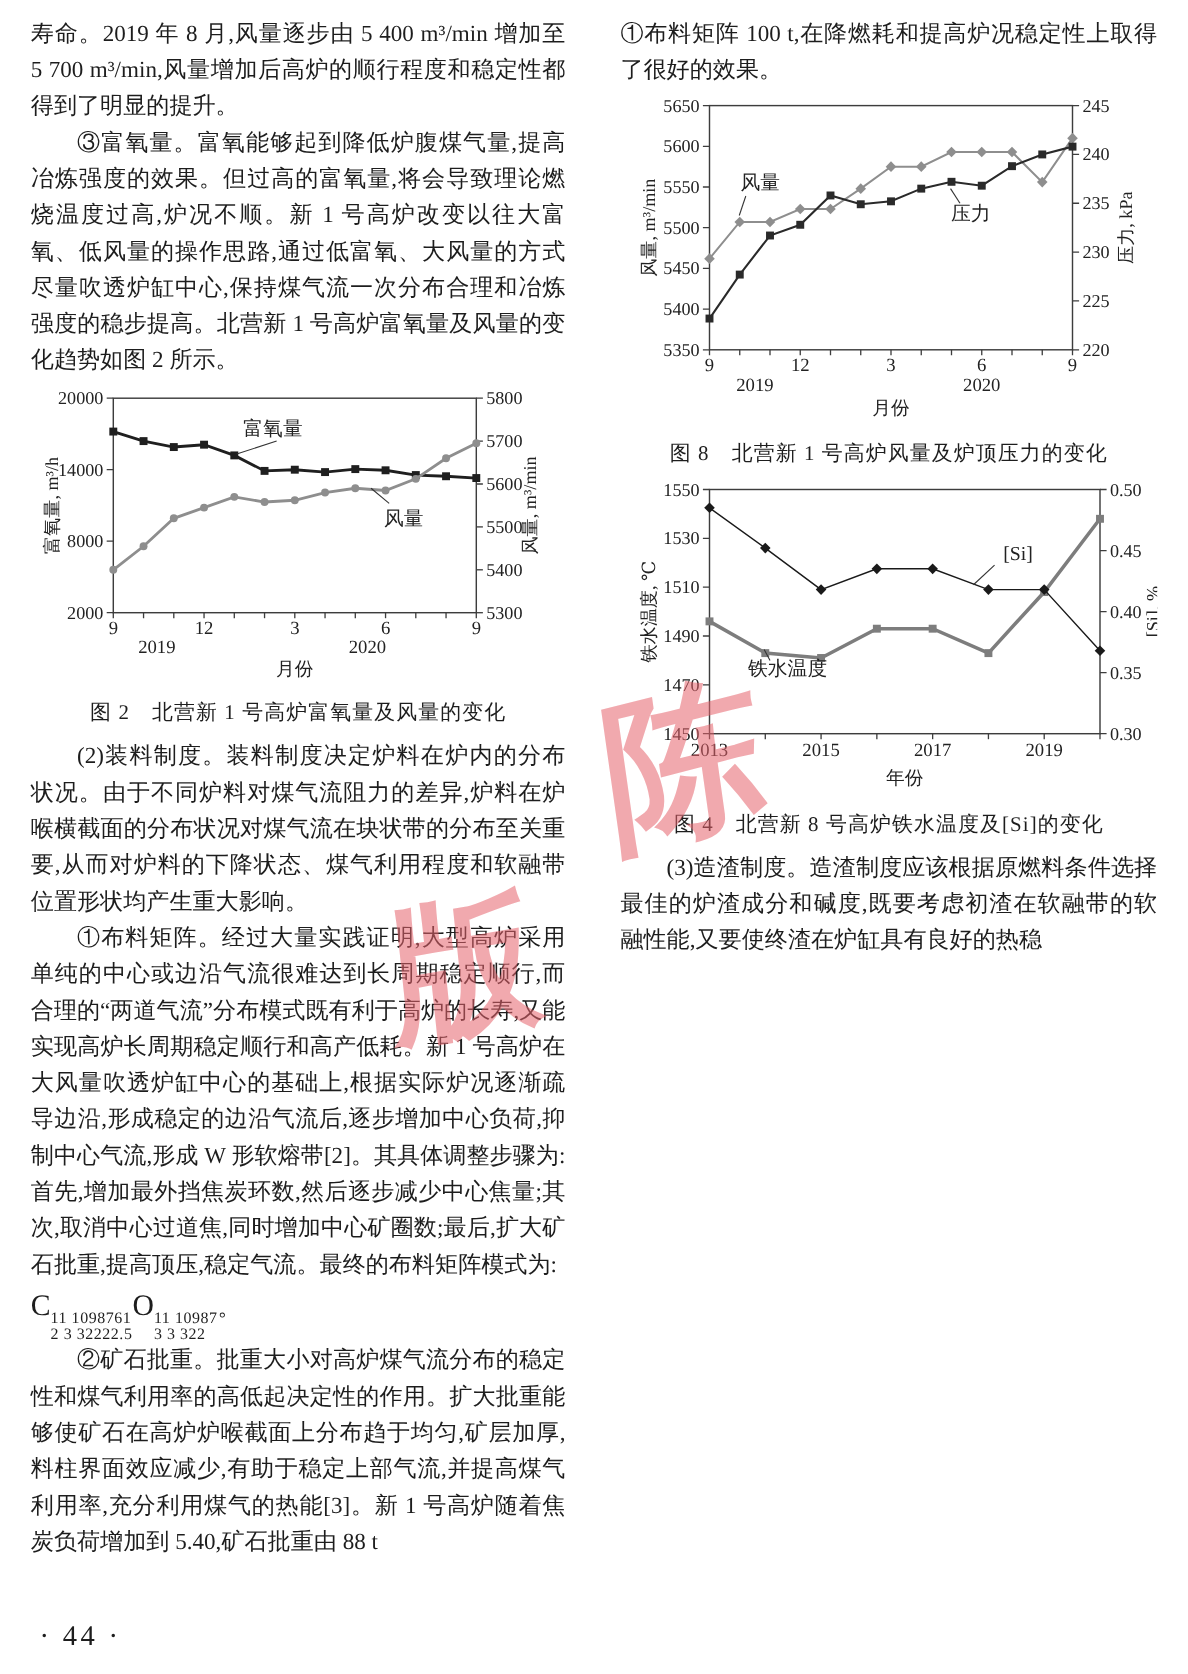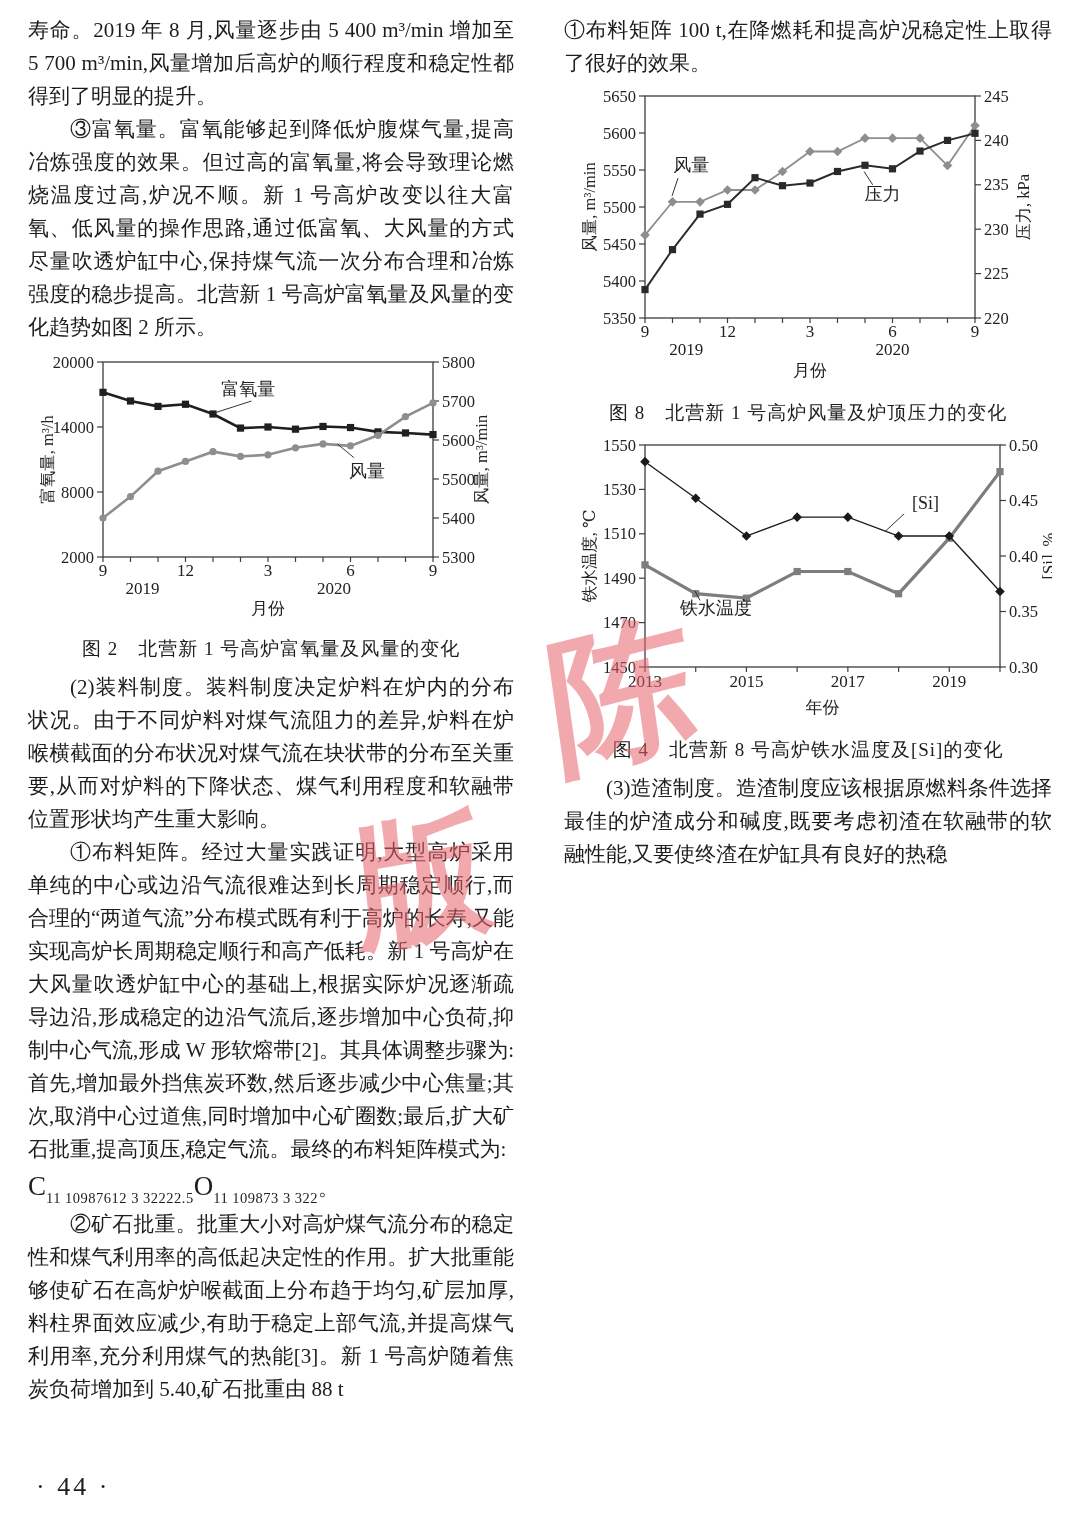--- a/index.html
+++ b/index.html
@@ -8,21 +8,21 @@
   .col{position:absolute;top:14px;text-align:justify;font-size:21px;line-height:33px;}
   .col-left{left:28px;width:486px;}
   .col-right{left:564px;width:488px;}
   p{margin:0;}
   .indent{text-indent:2em;}
   figure{margin:4px 0 6px;}
   figcaption{text-align:center;font-size:19px;margin-top:2px;letter-spacing:1px;}
   .chart{display:block;}
   .chart text{font-family:"Liberation Serif","DejaVu Serif",serif;fill:#222222;}
   .formula{font-size:26px;line-height:40px;white-space:nowrap;}
-  .fstack{display:inline-flex;flex-direction:row;vertical-align:-8px;line-height:14px;}
+  .fstack{display:inline-flex;flex-direction:column;vertical-align:-8px;line-height:14px;}
   .fsup,.fsub{font-size:14.5px;white-space:pre;letter-spacing:0.5px;}
   .fbase{font-size:27px;}
   .ftail{font-size:21px;}
   .pageno{position:absolute;left:36px;top:1472px;font-size:26px;letter-spacing:3px;}
   .wm{position:absolute;color:rgba(229,98,108,0.55);font-weight:bold;pointer-events:none;
       font-family:"DejaVu Serif","Liberation Serif",serif;z-index:5;}
   .wm1{left:548px;top:596px;font-size:148px;transform:rotate(-14deg) skewX(-6deg);}
   .wm2{left:354px;top:788px;font-size:138px;transform:rotate(-10deg) skewX(-4deg);}
 </style>
 </head>

